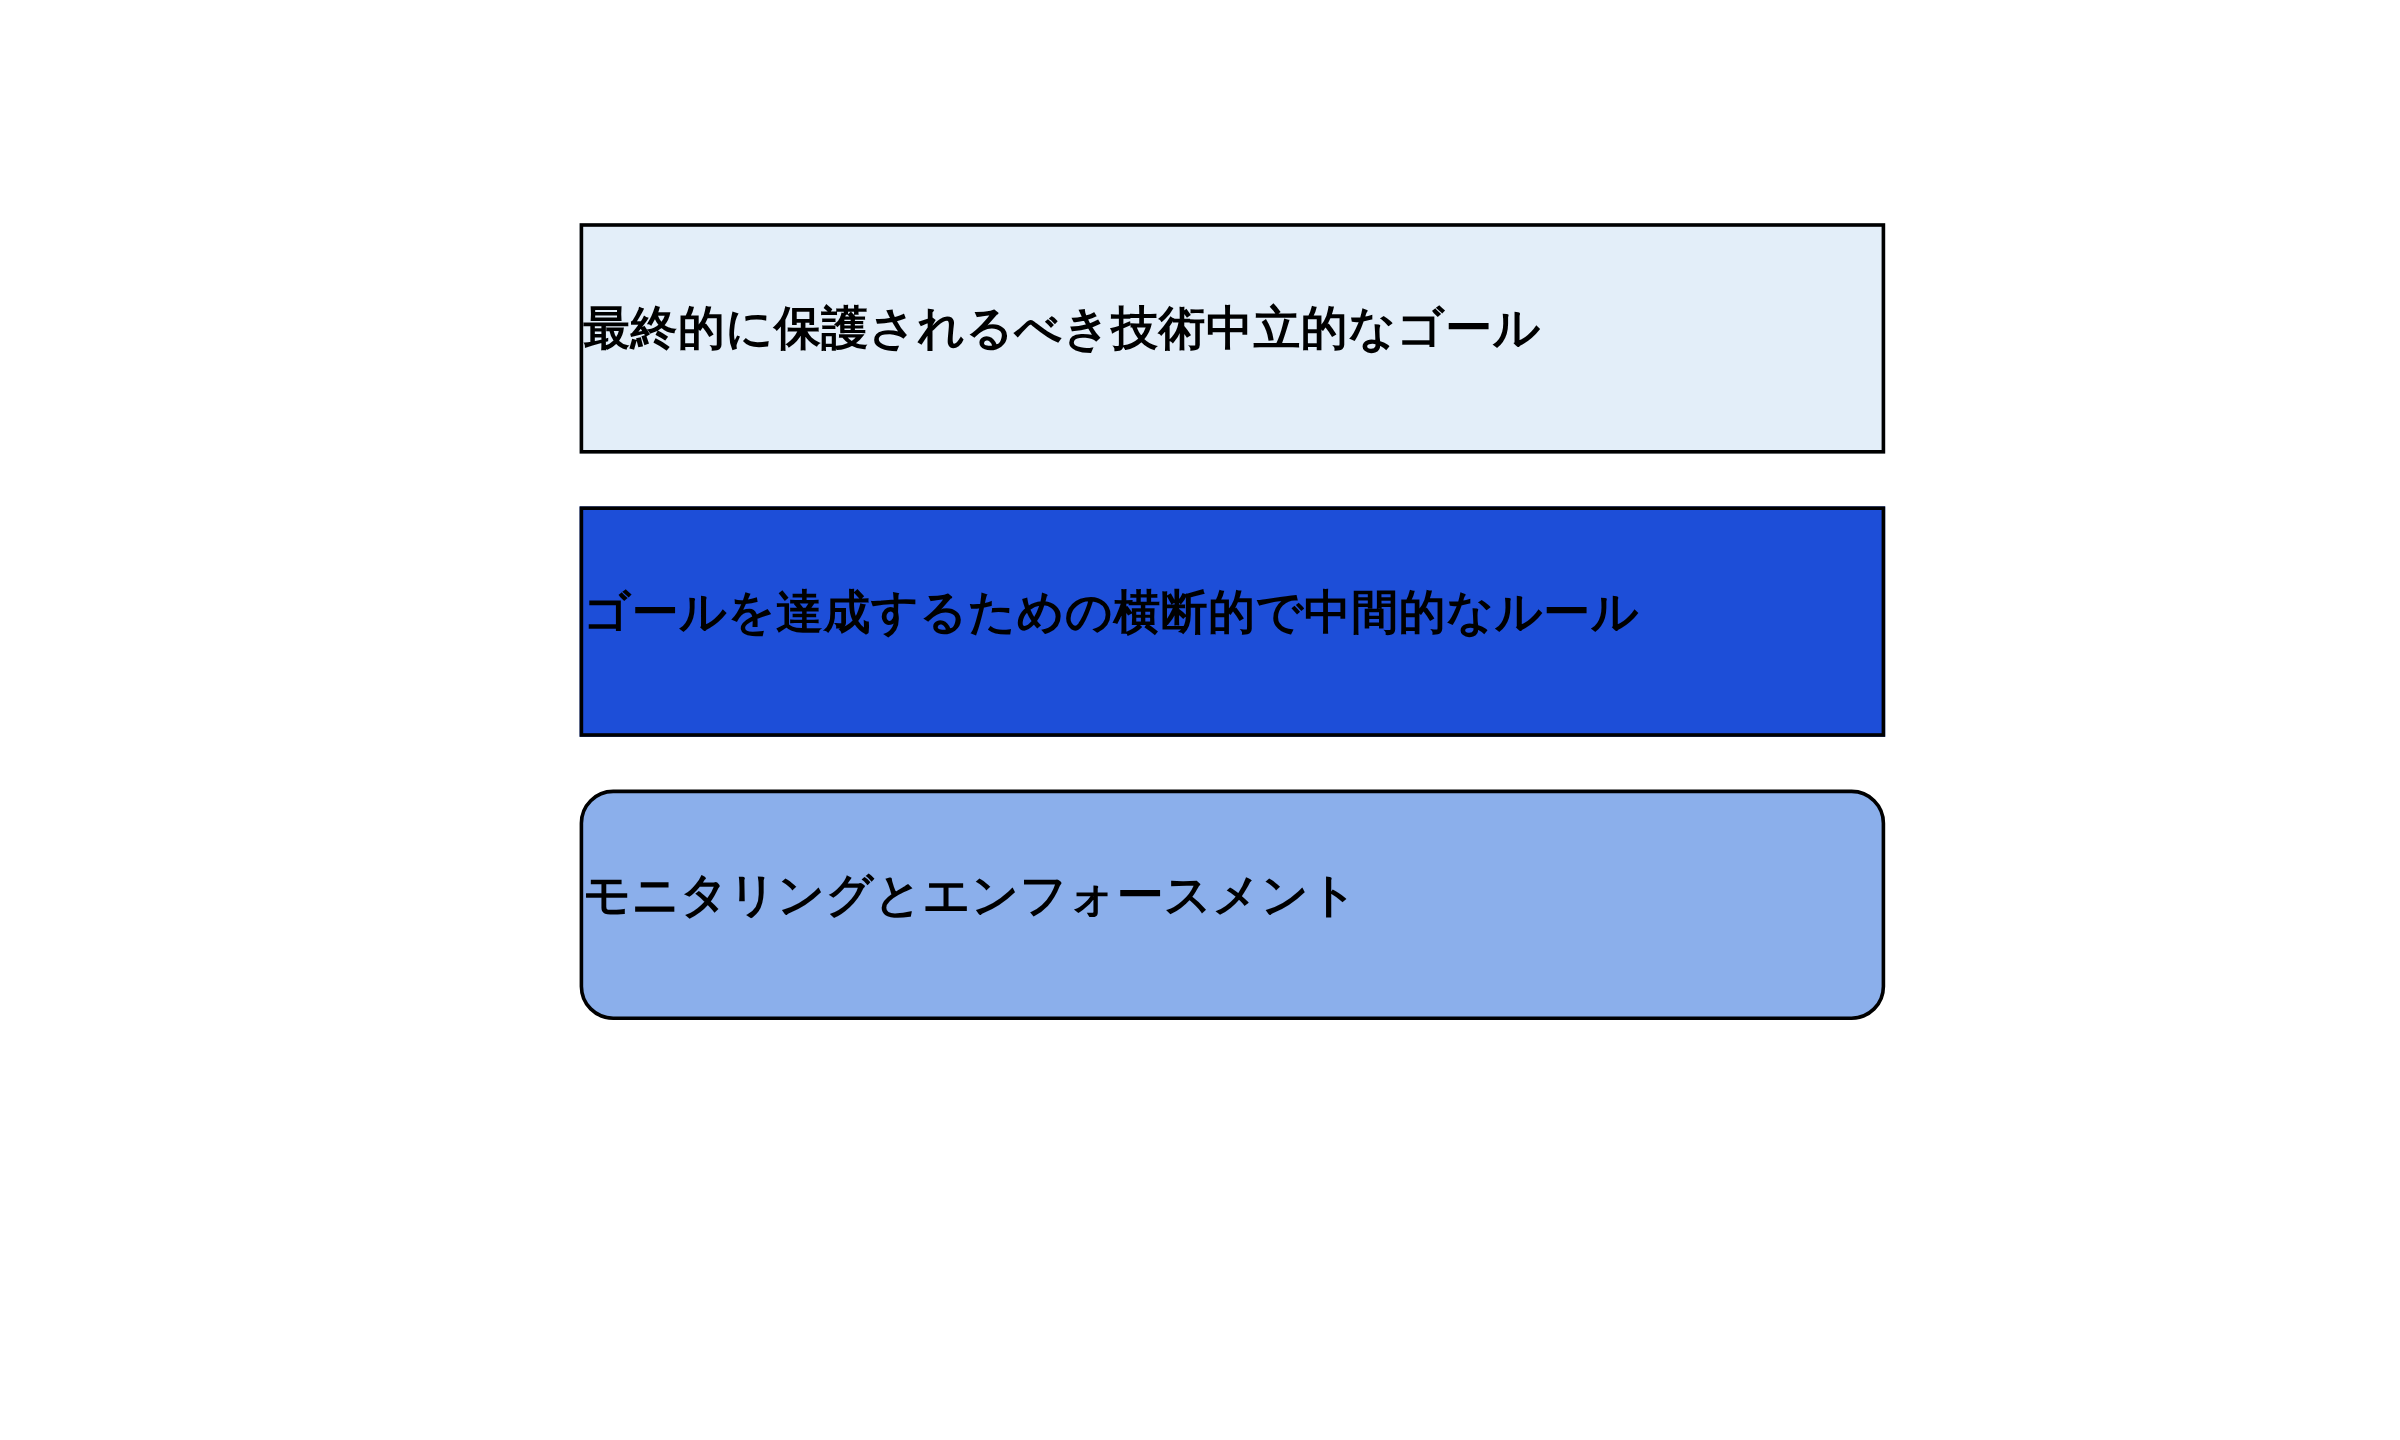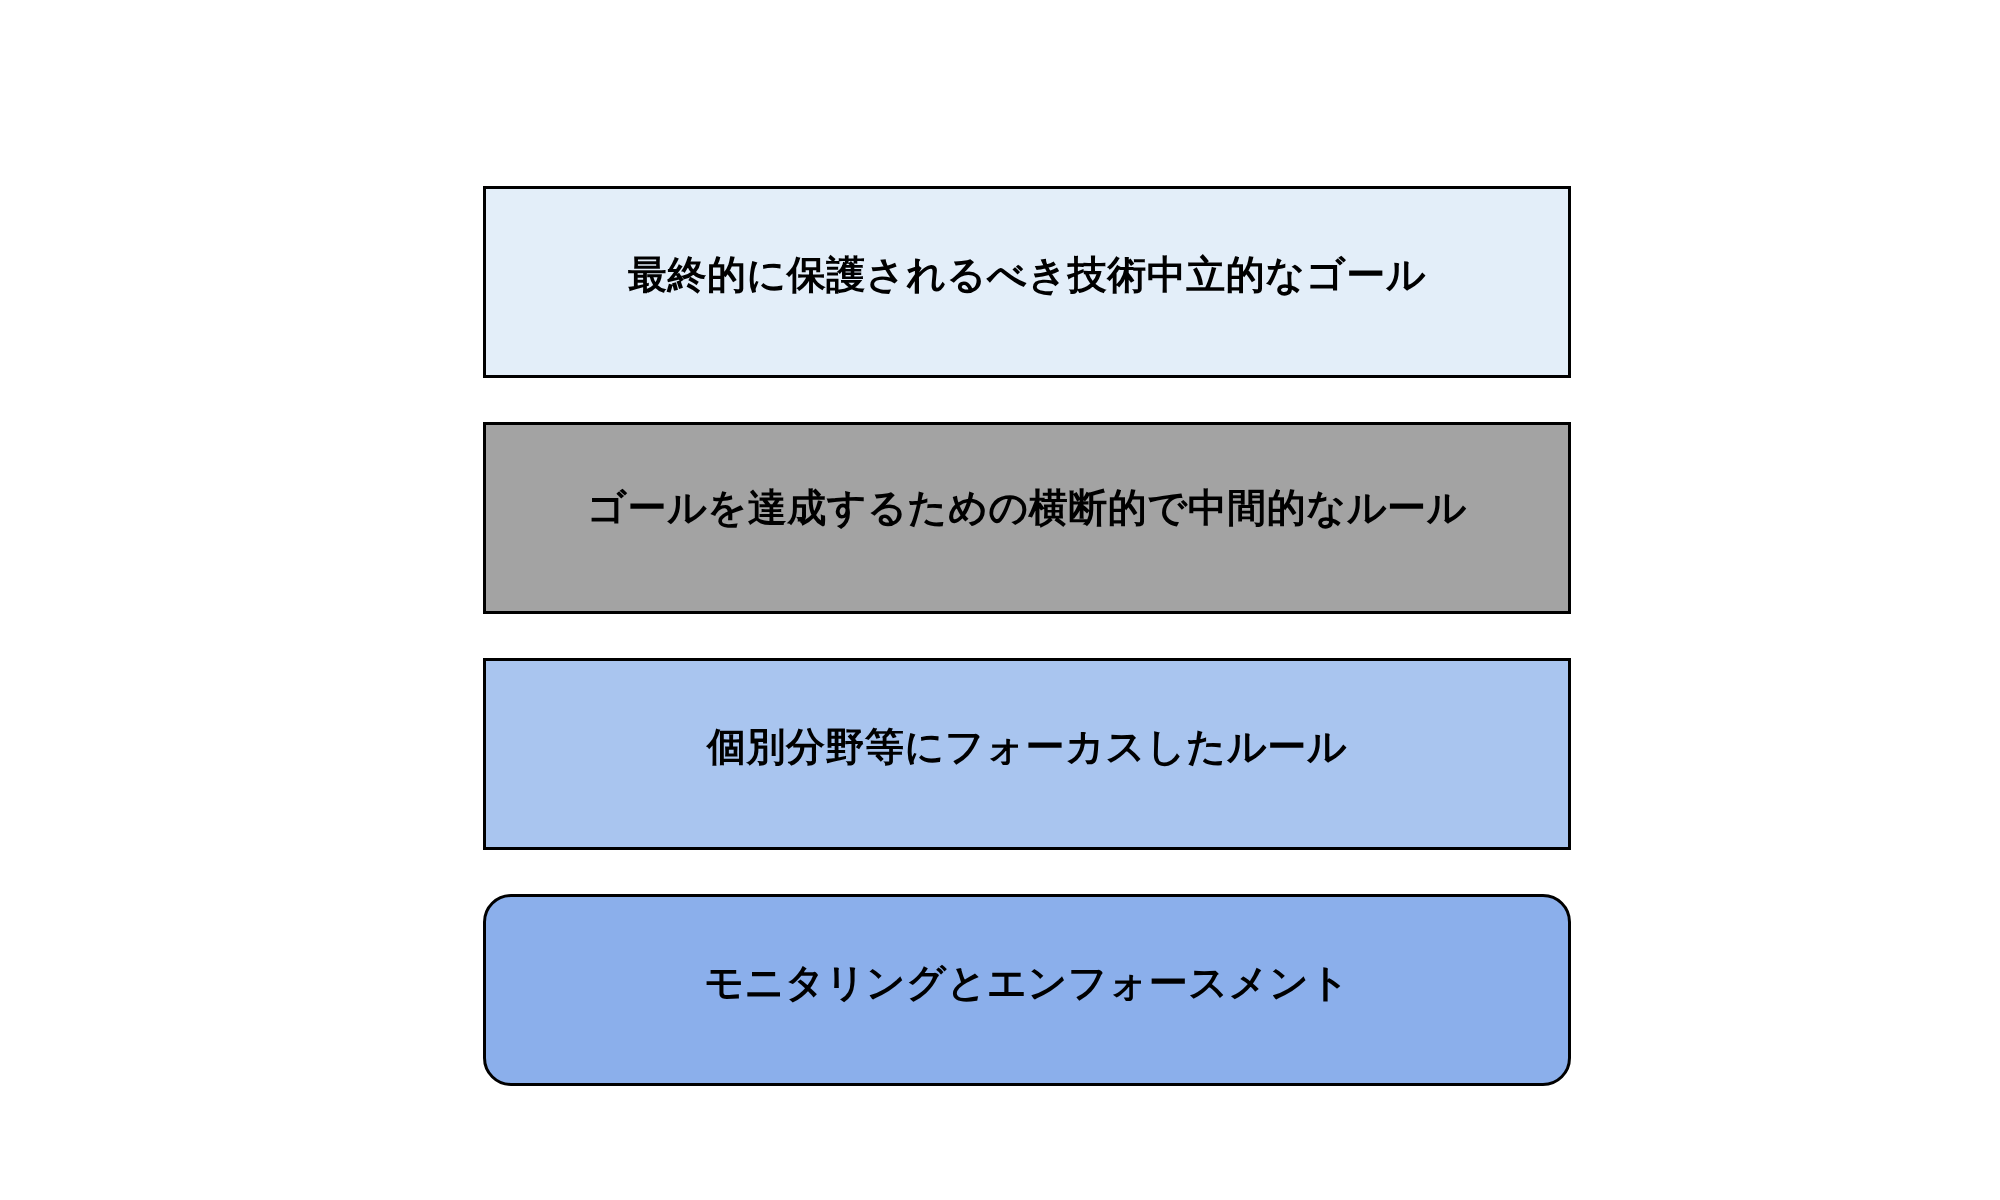--- a/index.html
+++ b/index.html
@@ -37,47 +37,44 @@
   }
 
   .layer-box:last-child {
     margin-bottom: 0;
     border-radius: 28px;
   }
 
   .layer-label {
     display: block;
     width: 100%;
-    text-align: center;
+    text-align: left;
     font-size: 39px;
     font-weight: bold;
     line-height: 1.1;
     color: #000000;
     letter-spacing: 0.5px;
     position: relative;
     top: -7px;
     white-space: nowrap;
   }
 </style>
 </head>
 <body>
 
 <div id="canvas" style="background-color: rgb(255, 255, 255);">
   <div class="layer-stack">
 
     <div class="layer-box" style="background-color: rgb(227, 238, 249); border-color: rgb(0, 0, 0);">
       <span class="layer-label" style="color: rgb(0, 0, 0);">最終的に保護されるべき技術中立的なゴール</span>
     </div>
 
-    <div class="layer-box" style="background-color: #a3a3a3; border-color: rgb(0, 0, 0); font-family: Liberation Mono, monospace;">
+    <div class="layer-box" style="background-color: #1d4ed8; border-color: rgb(0, 0, 0);">
       <span class="layer-label" style="color: rgb(0, 0, 0);">ゴールを達成するための横断的で中間的なルール</span>
     </div>
 
-    <div class="layer-box" style="background-color: rgb(169, 197, 239); border-color: rgb(0, 0, 0);">
-      <span class="layer-label" style="color: rgb(0, 0, 0);">個別分野等にフォーカスしたルール</span>
-    </div>
 
     <div class="layer-box" style="background-color: rgb(139, 175, 235); border-color: rgb(0, 0, 0);">
       <span class="layer-label" style="color: rgb(0, 0, 0);">モニタリングとエンフォースメント</span>
     </div>
 
   </div>
 </div>
 
 </body></html>

